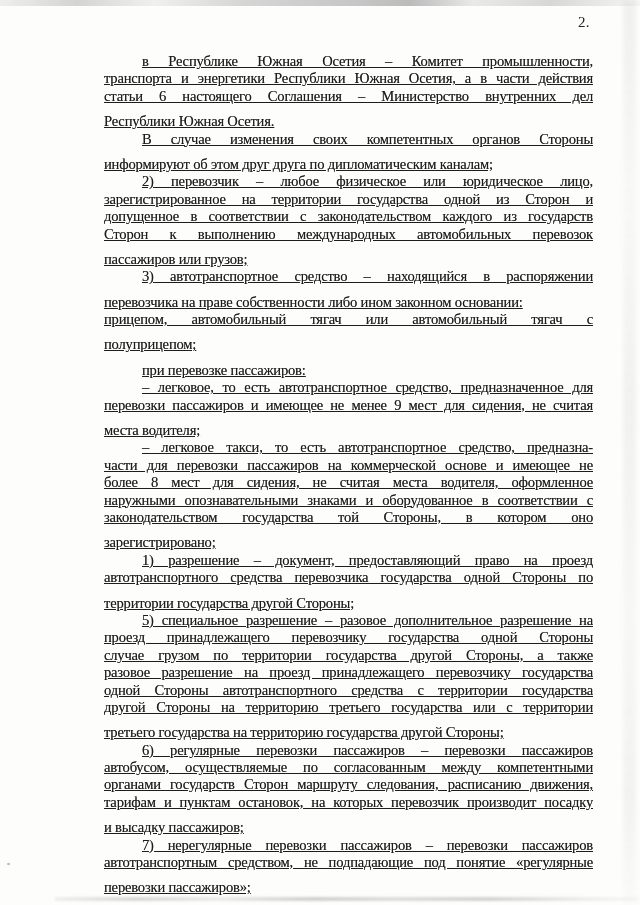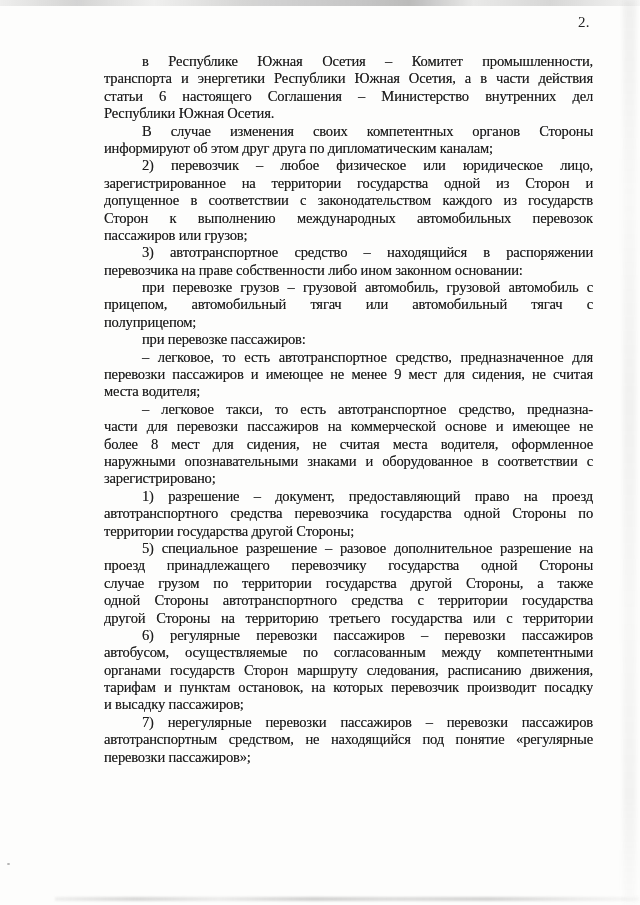--- a/index.html
+++ b/index.html
@@ -39,23 +39,24 @@
     letter-spacing: -0.2px;
     color: #1d1d1d;
     text-shadow: 0 0 0.4px rgba(45,45,45,0.65);
   }
   .line {
     text-align: justify;
     text-align-last: justify;
     height: 17.4px;
     overflow: hidden;
     white-space: normal;
+    text-decoration: underline;
   }
   .line.first { text-indent: 38px; }
-  .line.last  { text-align-last: left; }
+  .line.last  { text-align-last: left; margin-top: 8px; }
 
   
   .scan-noise-top {
     position: absolute;
     left: 0; top: 0;
     width: 640px; height: 6px;
     background: linear-gradient(90deg,
       rgba(115,115,115,0.10) 0%,
       rgba(95,95,95,0.26) 12%,
       rgba(125,125,125,0.10) 24%,
@@ -121,42 +122,44 @@
       <div class="line last">Республики Южная Осетия.</div>
       <div class="line first">В случае изменения своих компетентных органов Стороны</div>
       <div class="line last">информируют об этом друг друга по дипломатическим каналам;</div>
       <div class="line first">2) перевозчик – любое физическое или юридическое лицо,</div>
       <div class="line">зарегистрированное на территории государства одной из Сторон и</div>
       <div class="line">допущенное в соответствии с законодательством каждого из государств</div>
       <div class="line">Сторон к выполнению международных автомобильных перевозок</div>
       <div class="line last">пассажиров или грузов;</div>
       <div class="line first">3) автотранспортное средство – находящийся в распоряжении</div>
       <div class="line last">перевозчика на праве собственности либо ином законном основании:</div>
-      <div class="line first">при перевозке грузов – грузовой автомобиль, грузовой автомобиль с</div>
       <div class="line">прицепом, автомобильный тягач или автомобильный тягач с</div>
       <div class="line last">полуприцепом;</div>
       <div class="line first last">при перевозке пассажиров:</div>
       <div class="line first">– легковое, то есть автотранспортное средство, предназначенное для</div>
       <div class="line">перевозки пассажиров и имеющее не менее 9 мест для сидения, не считая</div>
       <div class="line last">места водителя;</div>
       <div class="line first">– легковое такси, то есть автотранспортное средство, предназна-</div>
       <div class="line">части для перевозки пассажиров на коммерческой основе и имеющее не</div>
       <div class="line">более 8 мест для сидения, не считая места водителя, оформленное</div>
       <div class="line">наружными опознавательными знаками и оборудованное в соответствии с</div>
+      <div class="line">законодательством государства той Стороны, в котором оно</div>
       <div class="line last">зарегистрировано;</div>
       <div class="line first">1) разрешение – документ, предоставляющий право на проезд</div>
       <div class="line">автотранспортного средства перевозчика государства одной Стороны по</div>
       <div class="line last">территории государства другой Стороны;</div>
       <div class="line first">5) специальное разрешение – разовое дополнительное разрешение на</div>
       <div class="line">проезд принадлежащего перевозчику государства одной Стороны</div>
       <div class="line">случае грузом по территории государства другой Стороны, а также</div>
+      <div class="line">разовое разрешение на проезд принадлежащего перевозчику государства</div>
       <div class="line">одной Стороны автотранспортного средства с территории государства</div>
       <div class="line">другой Стороны на территорию третьего государства или с территории</div>
+      <div class="line last">третьего государства на территорию государства другой Стороны;</div>
       <div class="line first">6) регулярные перевозки пассажиров – перевозки пассажиров</div>
       <div class="line">автобусом, осуществляемые по согласованным между компетентными</div>
       <div class="line">органами государств Сторон маршруту следования, расписанию движения,</div>
       <div class="line">тарифам и пунктам остановок, на которых перевозчик производит посадку</div>
       <div class="line last">и высадку пассажиров;</div>
       <div class="line first">7) нерегулярные перевозки пассажиров – перевозки пассажиров</div>
-      <div class="line">автотранспортным средством, не находящийся под понятие «регулярные</div>
+      <div class="line">автотранспортным средством, не подпадающие под понятие «регулярные</div>
       <div class="line last">перевозки пассажиров»;</div>
     </div>
 </div>
 
 </body></html>

